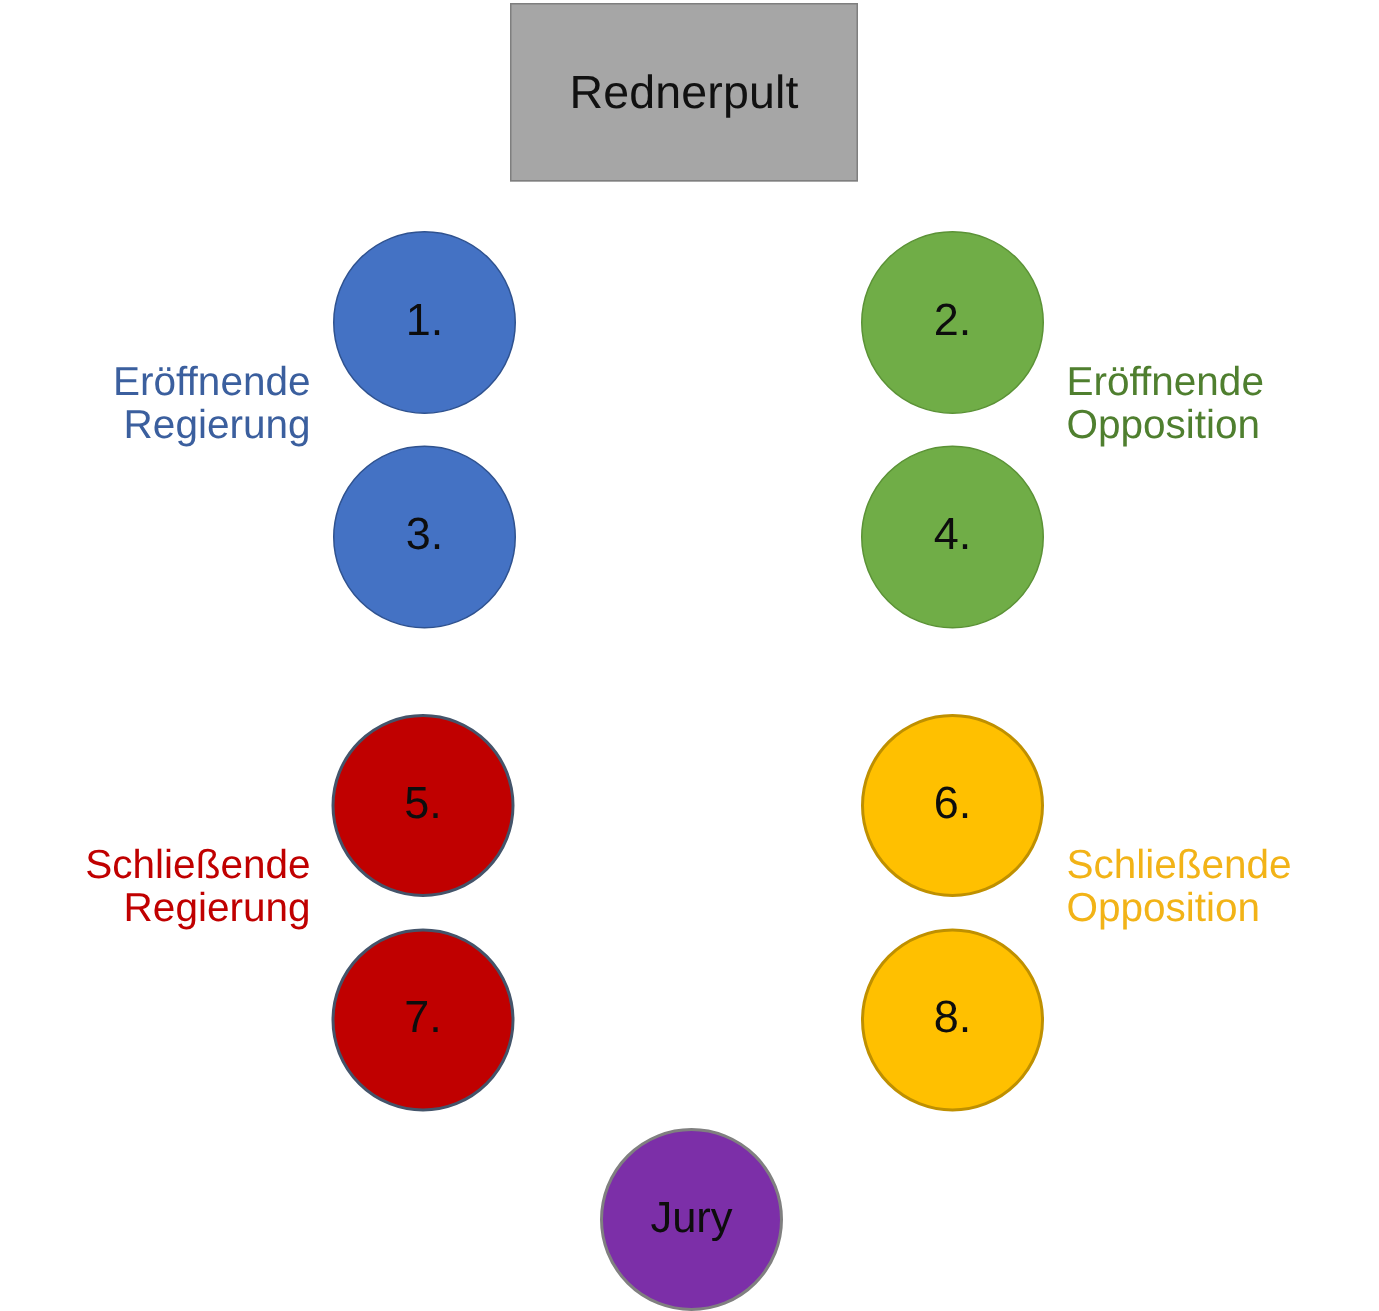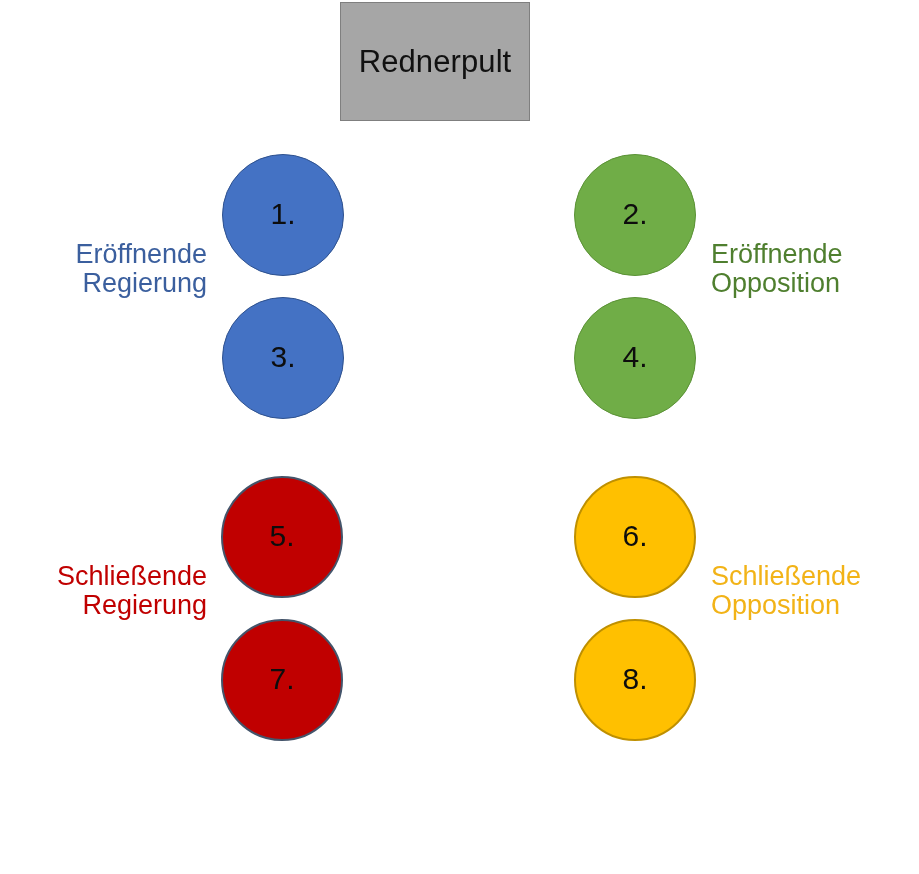--- a/index.html
+++ b/index.html
@@ -16,21 +16,21 @@
     height: 874px;
     background: #ffffff;
     overflow: hidden;
   }
 
   
   .podium {
     position: absolute;
     left: 340px;
     top: 2px;
-    width: 190px;
+    width: 232px;
     height: 119px;
     background: #a6a6a6;
     border: 1px solid #7f7f7f;
     box-sizing: border-box;
     display: flex;
     align-items: center;
     justify-content: center;
   }
   .podium-label {
     font-size: 31px;
@@ -110,20 +110,23 @@
   </div>
 
   <div class="seat red" style="left:221px; top:619px;">
     <span class="seat-num">7.</span>
   </div>
 
   <div class="seat amber" style="left:574px; top:619px;">
     <span class="seat-num">8.</span>
   </div>
 
+  <div class="seat purple" style="left:400px; top:752px;">
+    <span class="seat-num" style="font-size:29px;">Jury</span>
+  </div>
 
   <div class="faction-label left c-blue" style="left:0px; top:240px; width:207px;">Eröffnende
 Regierung</div>
 
   <div class="faction-label right c-green" style="left:711px; top:240px; width:208px;">Eröffnende
 Opposition</div>
 
   <div class="faction-label left c-red" style="left:0px; top:562px; width:207px;">Schließende
 Regierung</div>
 

